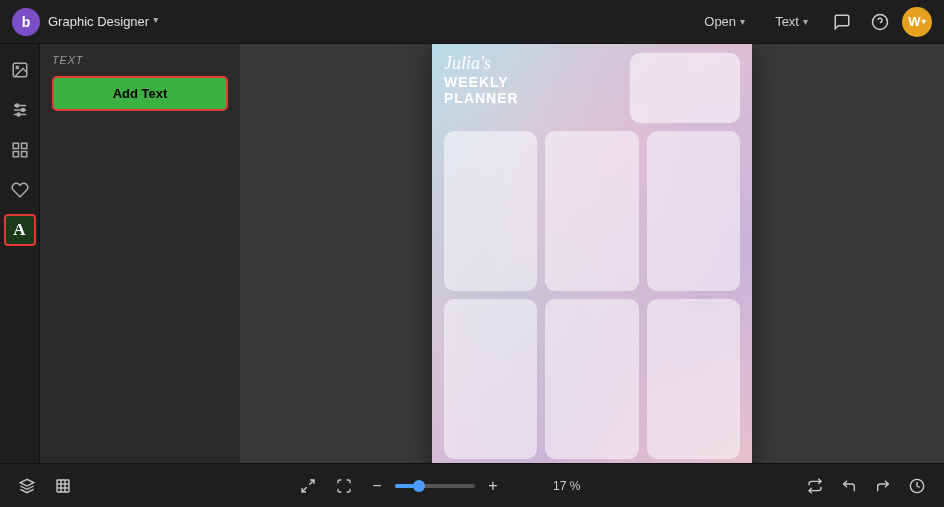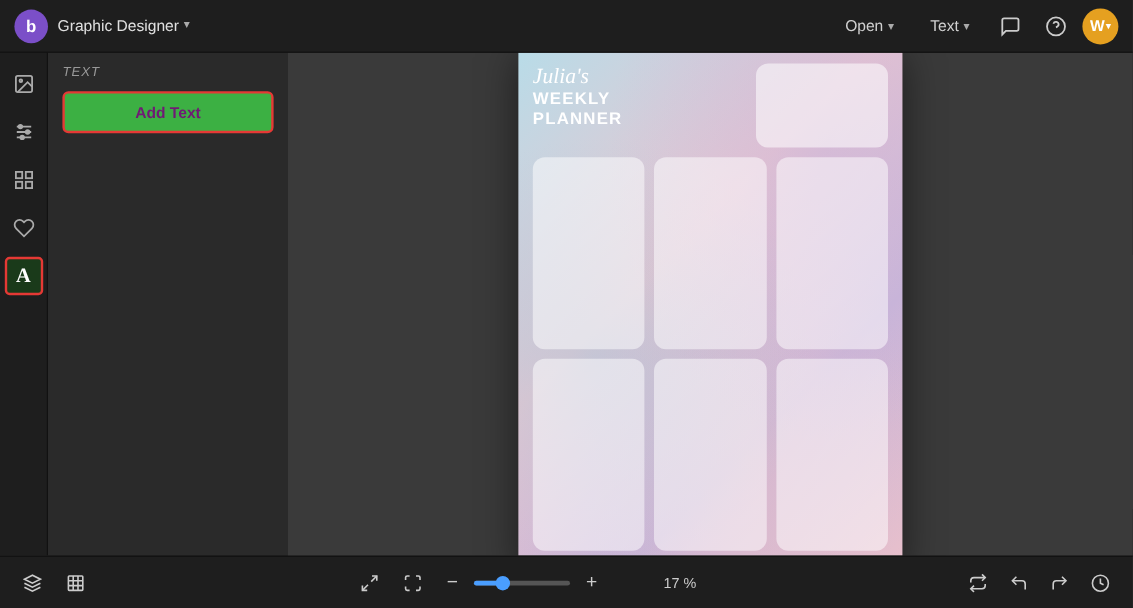--- a/index.html
+++ b/index.html
@@ -145,21 +145,21 @@
     .panel-label {
       color: #999;
       font-size: 11px;
       letter-spacing: 0.8px;
       text-transform: uppercase;
       margin-bottom: 10px;
       font-style: italic;
     }
     .add-text-btn {
       background: #3cb043;
-      color: #701a75;
+      color: #000000;
       border: 2px solid #e53935;
       border-radius: 5px;
       padding: 8px 30px;
       font-size: 13px;
       font-weight: 600;
       cursor: pointer;
       width: 100%;
       text-align: center;
     }
 

